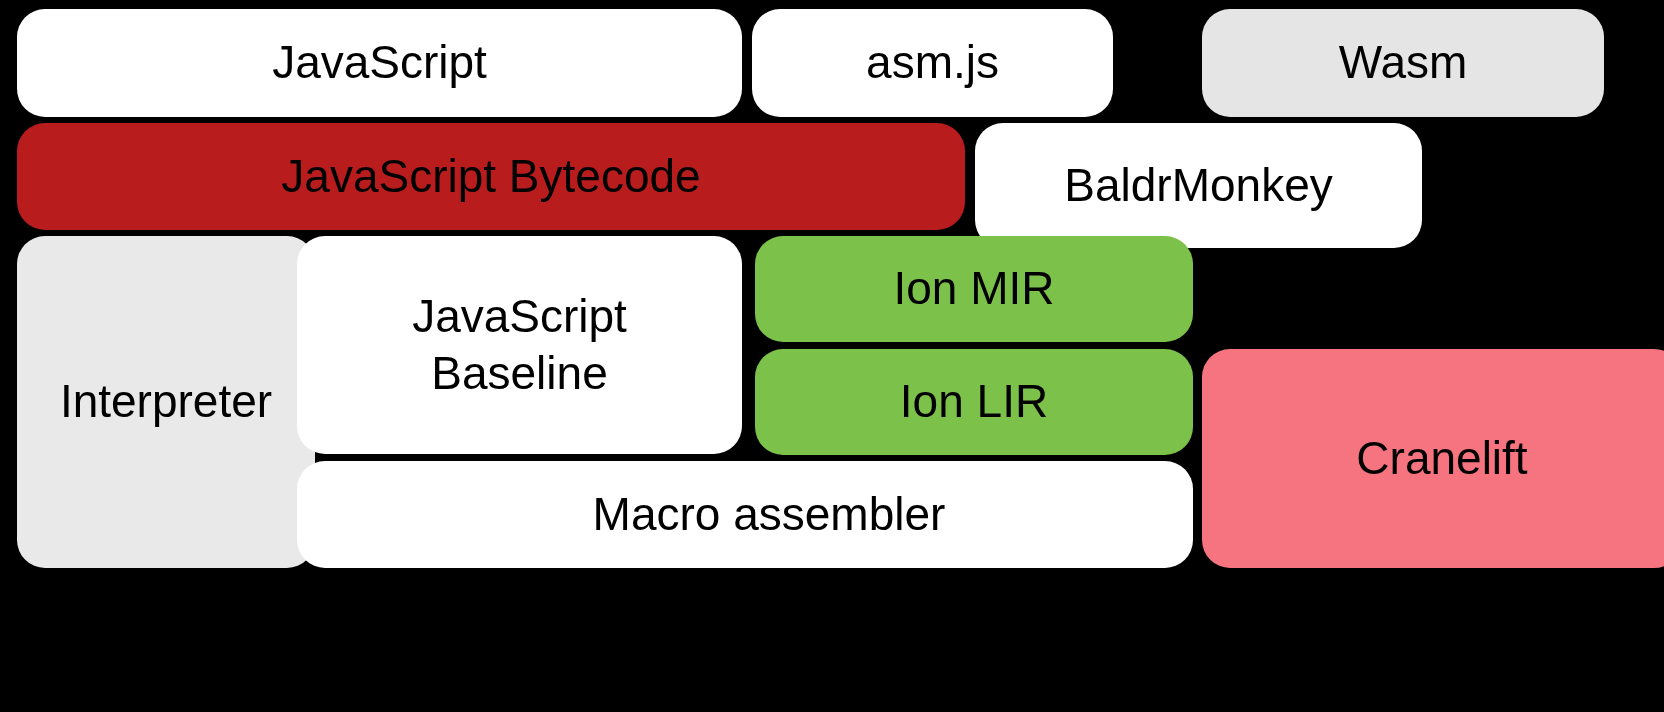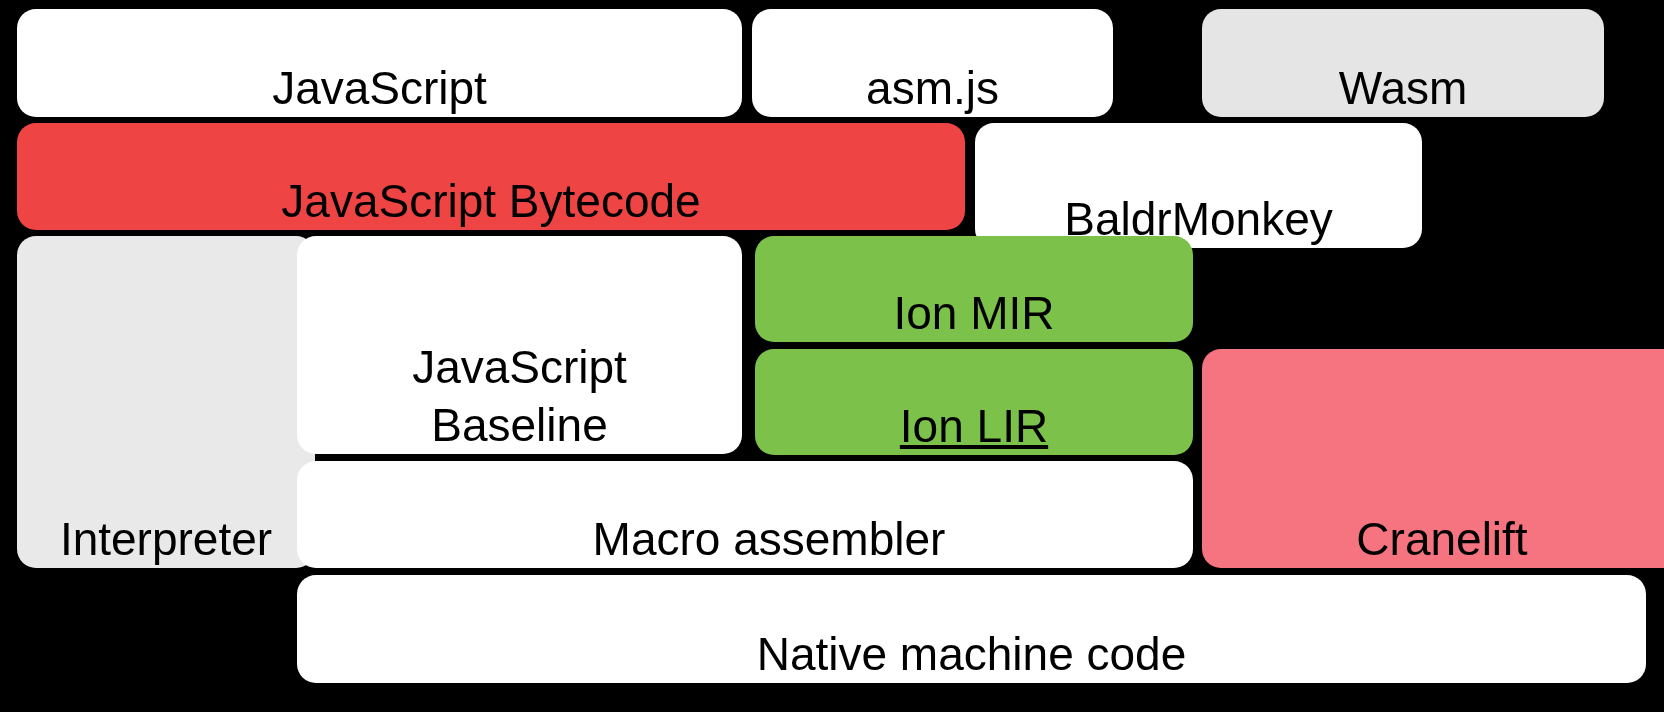--- a/index.html
+++ b/index.html
@@ -9,23 +9,23 @@
   }
   .stage {
     position: relative;
     width: 1664px;
     height: 712px;
     background: #000000;
     overflow: hidden;
   }
   .box {
     position: absolute;
-    border-radius: 19px;
+    border-radius: 28px;
     display: flex;
-    align-items: flex-end;
+    align-items: center;
     justify-content: center;
     box-sizing: border-box;
   }
   .box .label {
     font-family: "Liberation Sans", sans-serif;
     font-size: 46px;
     font-weight: 400;
     color: #000000;
     text-align: center;
     white-space: pre-line;
@@ -43,50 +43,47 @@
   </div>
 
   <div class="box" style="left: 752px; top: 9px; width: 361px; height: 108px; background: rgb(255, 255, 255);">
     <span class="label">asm.js</span>
   </div>
 
   <div class="box" style="left: 1202px; top: 9px; width: 402px; height: 108px; background: #e5e5e5;">
     <span class="label">Wasm</span>
   </div>
 
-  <div class="box" style="left: 17px; top: 123px; width: 948px; height: 107px; background: #ef4444;">
+  <div class="box" style="left: 17px; top: 123px; width: 948px; height: 107px; background: #b91c1c;">
     <span class="label">JavaScript Bytecode</span>
   </div>
 
   <div class="box" style="left: 975px; top: 123px; width: 447px; height: 125px; background: rgb(255, 255, 255);">
     <span class="label">BaldrMonkey</span>
   </div>
 
   <div class="box" style="left: 17px; top: 236px; width: 298px; height: 332px; background: rgb(233, 233, 233);">
     <span class="label">Interpreter</span>
   </div>
 
   <div class="box" style="left: 297px; top: 236px; width: 445px; height: 218px; background: rgb(255, 255, 255);">
     <span class="label">JavaScript
 Baseline</span>
   </div>
 
   <div class="box" style="left: 755px; top: 236px; width: 438px; height: 106px; background: rgb(124, 194, 74);">
     <span class="label">Ion MIR</span>
   </div>
 
-  <div class="box" style="left: 755px; top: 349px; width: 438px; height: 106px; background: rgb(124, 194, 74); text-decoration: underline;">
+  <div class="box" style="left: 755px; top: 349px; width: 438px; height: 106px; background: rgb(124, 194, 74);">
     <span class="label">Ion LIR</span>
   </div>
 
   <div class="box" style="left: 1202px; top: 349px; width: 480px; height: 219px; background: rgb(245, 116, 127);">
     <span class="label">Cranelift</span>
   </div>
 
   <div class="box" style="left: 297px; top: 461px; width: 896px; height: 107px; background: rgb(255, 255, 255); padding-left: 48px;">
     <span class="label">Macro assembler</span>
   </div>
 
-  <div class="box" style="left: 297px; top: 575px; width: 1349px; height: 108px; background: rgb(255, 255, 255);">
-    <span class="label">Native machine code</span>
-  </div>
 
 </div>
 
 </body></html>

